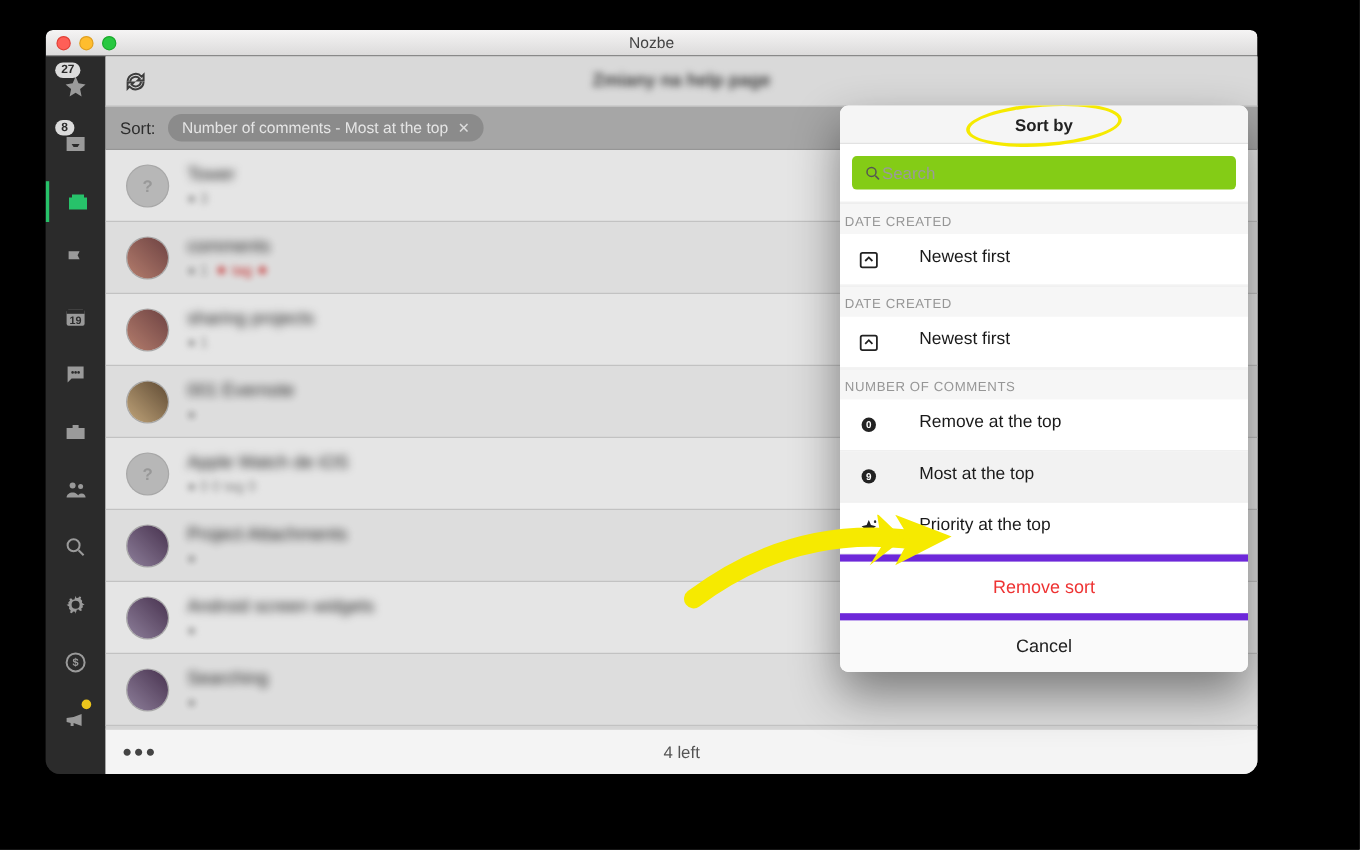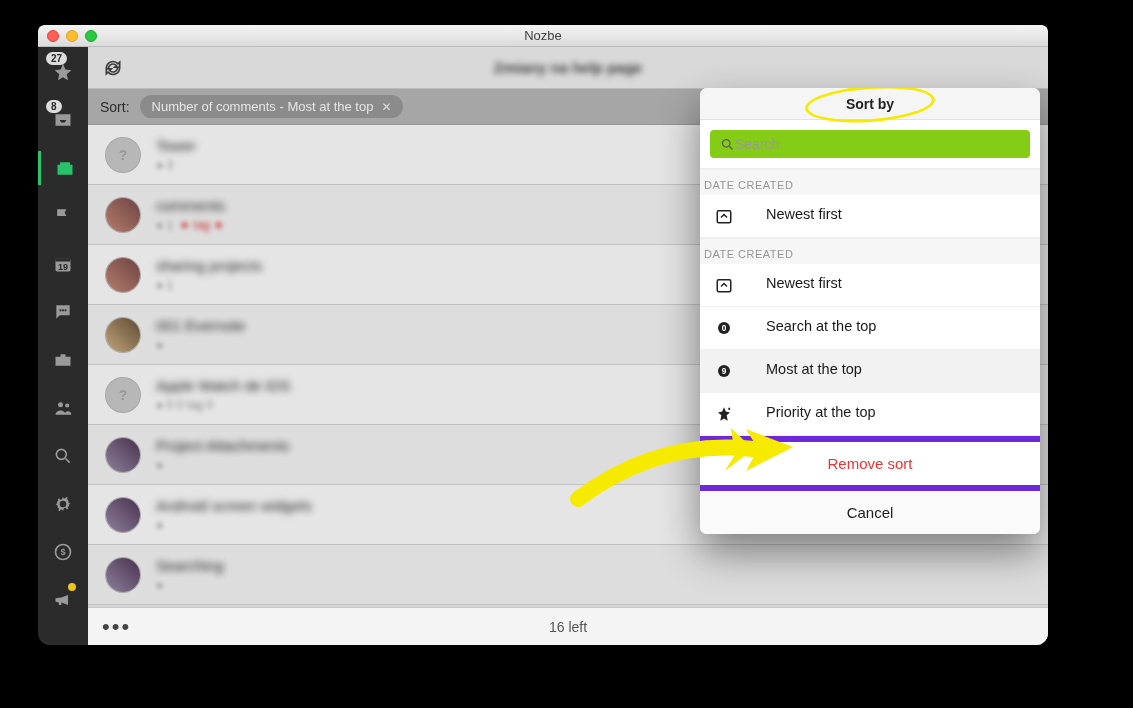--- a/index.html
+++ b/index.html
@@ -390,21 +390,21 @@
                   <span>●</span>
                 </div>
               </div>
             </div>
           </div>
 
         <div class="dimmer"></div>
 
         <div class="footer">
           <span class="more">•••</span>
-          <span>16 left</span>
+          <span>4 left</span>
         </div>
 
         <div class="panel">
           <div class="panel-header">
             <span>Sort by</span>
             <span class="ellipse"></span>
           </div>
           <div class="searchwrap">
             <div class="searchbox">
               <svg width="15" height="15" viewBox="0 0 24 24">
@@ -430,28 +430,29 @@
           <div class="opt">
             <span class="ico">
                 <svg viewBox="0 0 24 24">
                   <rect x="3" y="5" width="18" height="16" rx="2" fill="none" stroke="#222" stroke-width="2"></rect>
                   <path d="M8 14l4-4 4 4" fill="none" stroke="#222" stroke-width="2"></path>
                 </svg>
               </span>
             <span>Newest first</span>
           </div>
 
+          <div class="section-lbl">NUMBER OF COMMENTS</div>
           <div class="opt">
             <span class="ico">
                 <svg viewBox="0 0 24 24">
                   <circle cx="12" cy="12" r="8" fill="#222"></circle>
                   <text x="12" y="16" text-anchor="middle" font-size="11" fill="#fff" font-weight="700">0</text>
                 </svg>
               </span>
-            <span>Search at the top</span>
+            <span>Remove at the top</span>
           </div>
           <div class="opt highlight">
             <span class="ico">
                 <svg viewBox="0 0 24 24">
                   <circle cx="12" cy="12" r="8" fill="#222"></circle>
                   <text x="12" y="16" text-anchor="middle" font-size="11" fill="#fff" font-weight="700">9</text>
                 </svg>
               </span>
             <span>Most at the top</span>
           </div>

